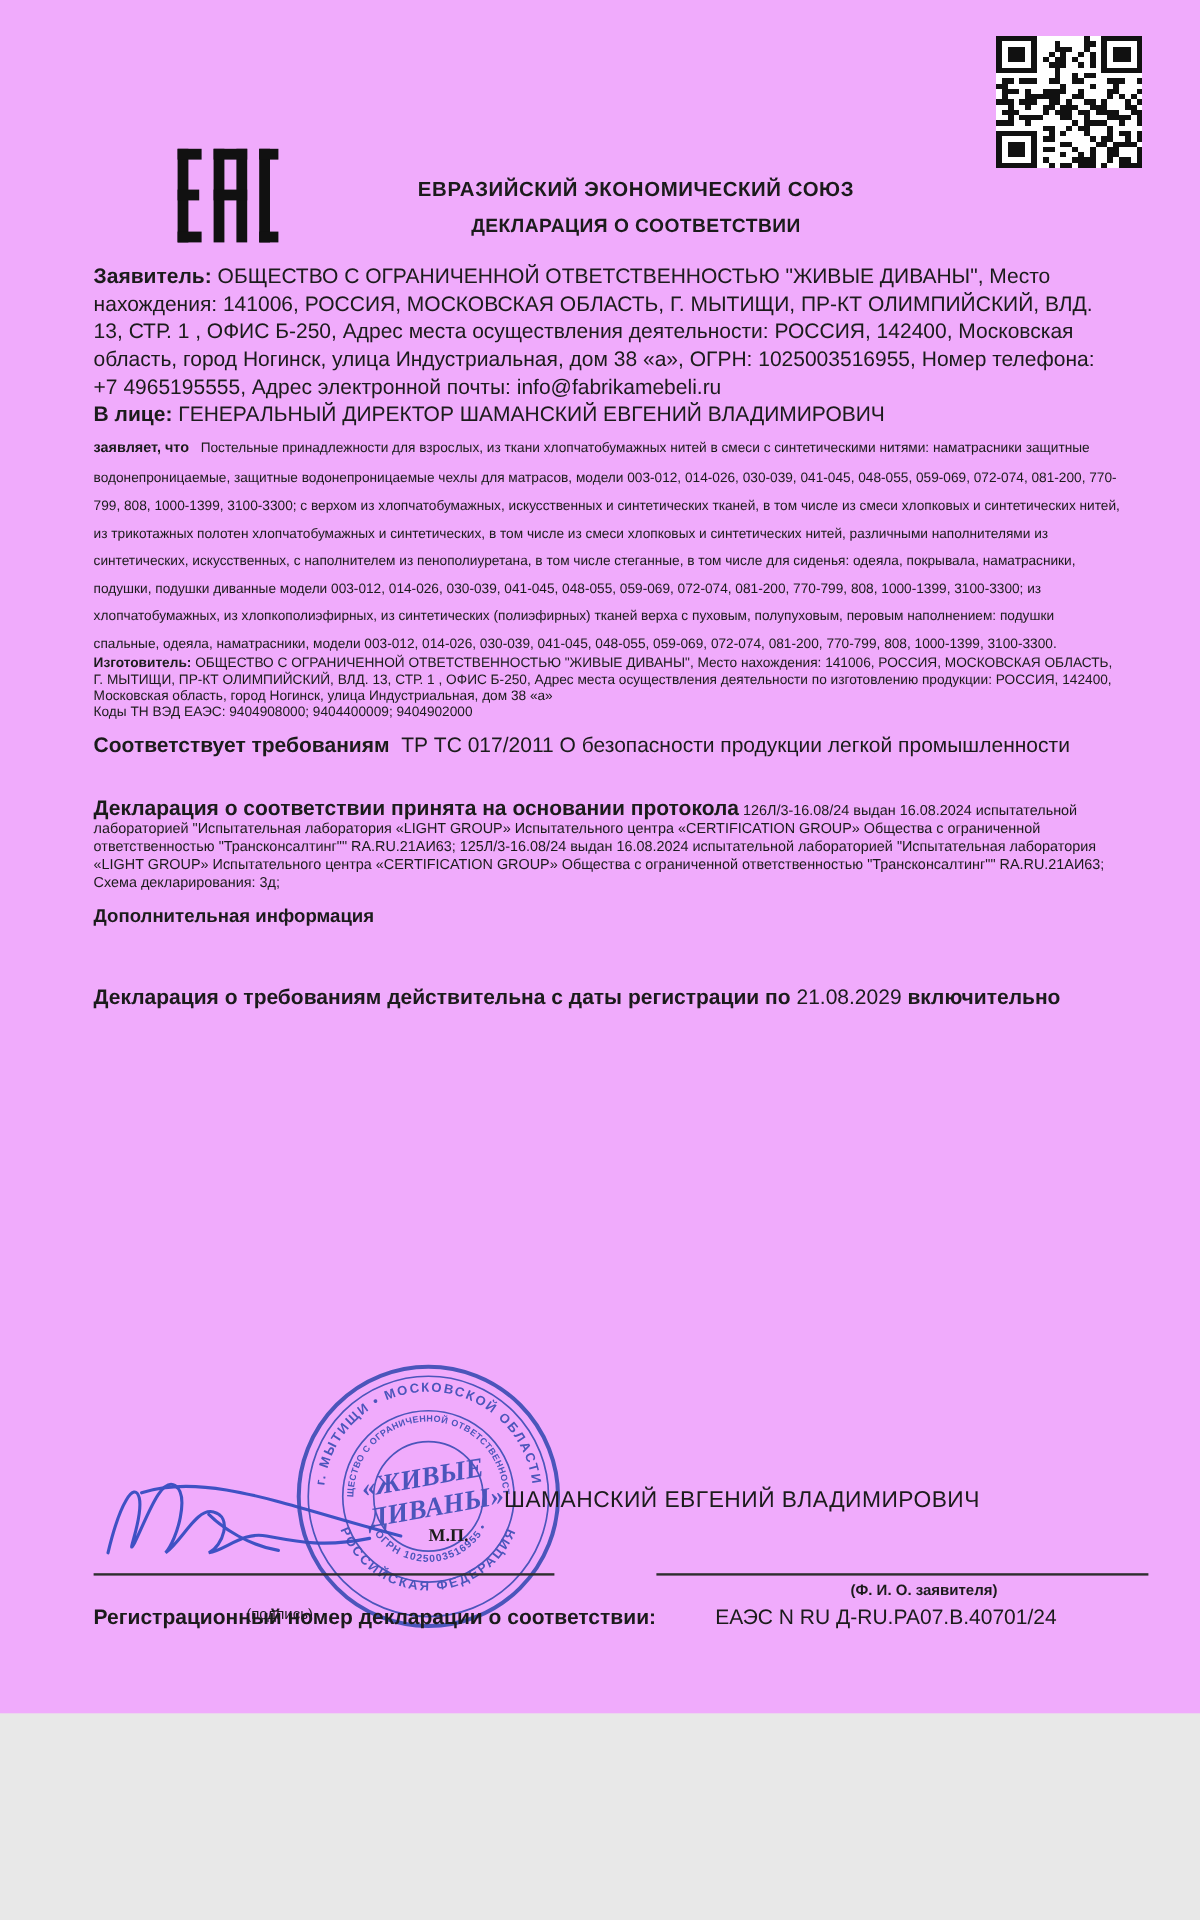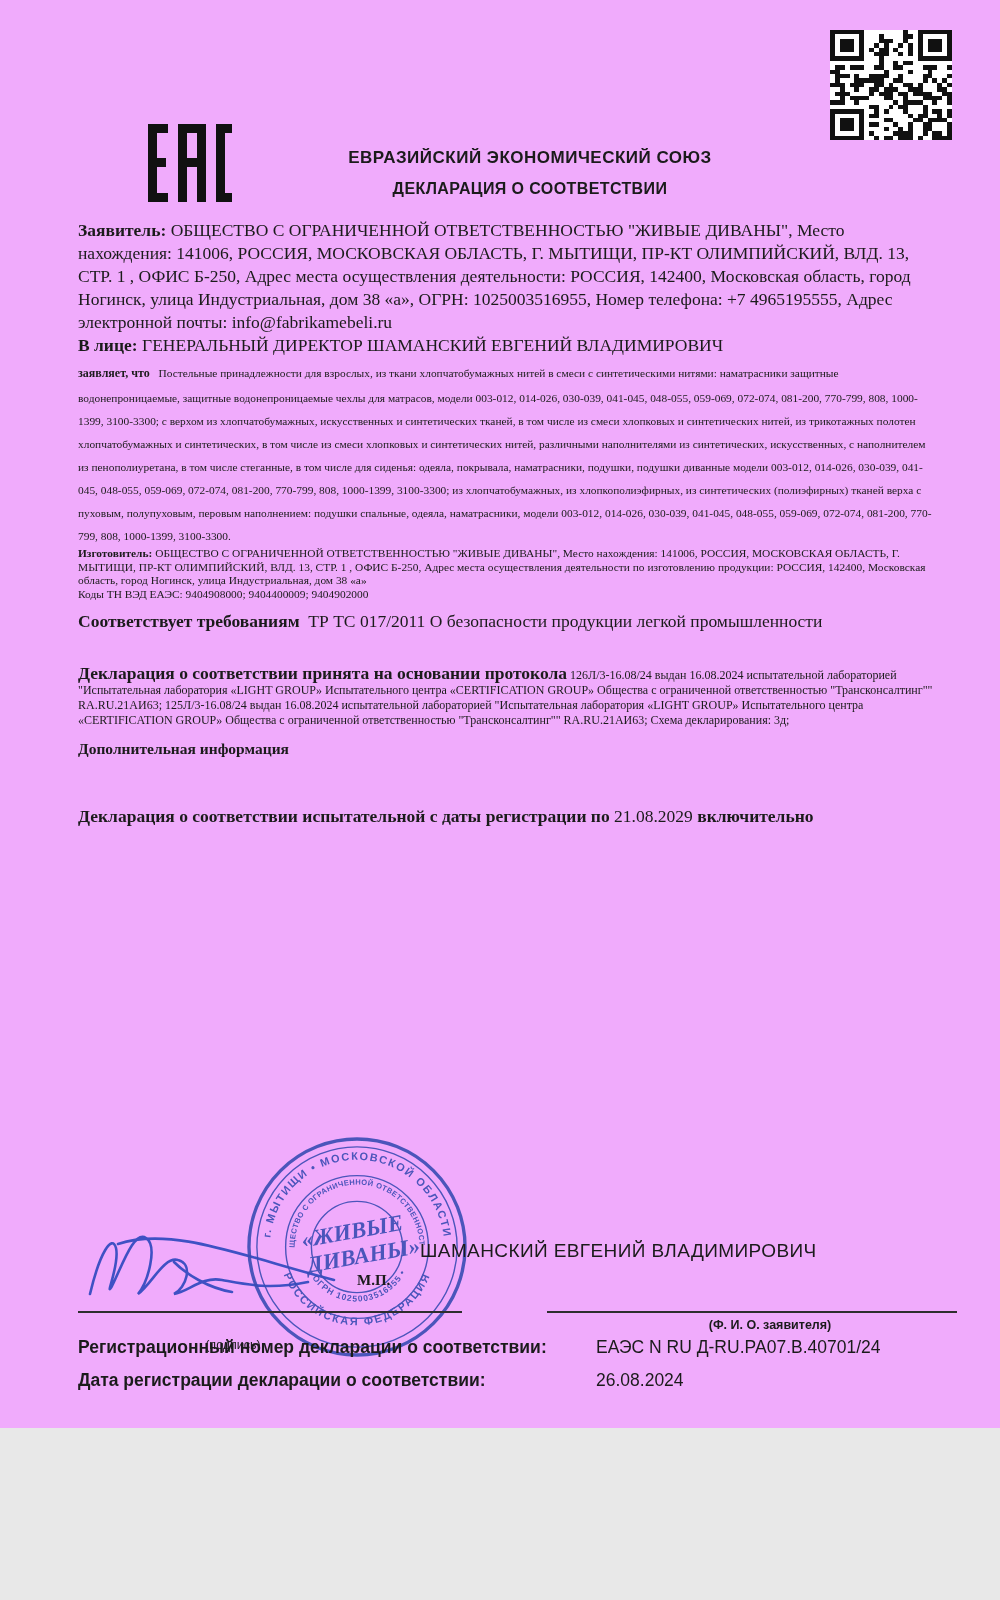--- a/index.html
+++ b/index.html
@@ -10,21 +10,21 @@
   }
   
   .eac-logo{position:absolute;left:146px;top:122px;width:88px;height:82px;}
   .union-title{position:absolute;left:230px;top:148px;width:600px;text-align:center;
     font-size:17px;font-weight:700;letter-spacing:.5px;}
   .doc-title{position:absolute;left:230px;top:180px;width:600px;text-align:center;
     font-size:16px;font-weight:700;letter-spacing:.4px;}
   .qr{position:absolute;left:830px;top:30px;width:122px;height:110px;}
   
   .content{position:absolute;left:78px;top:219px;width:856px;}
-  .content p{margin:0;font-family:Liberation Serif, serif;}
+  .content p{margin:0;}
   .par{font-size:17.5px;line-height:23px;}
   .par b{font-weight:700;}
   .inperson{font-size:17.5px;line-height:23px;}
   .declare{margin-top:3px !important;}
   .declare-label{font-size:12px;font-weight:700;}
   .small{font-size:11.4px;line-height:13.6px;}
   .mfr{margin-top:1px !important;}
   .codes,.serial{font-size:11.4px;line-height:13.6px;}
   .compliance{margin-top:9px !important;}
   .compliance b{font-size:17.5px;}
@@ -291,21 +291,21 @@
 
   <div class="content">
     <p class="par"><b>Заявитель:</b> <span>ОБЩЕСТВО С ОГРАНИЧЕННОЙ ОТВЕТСТВЕННОСТЬЮ "ЖИВЫЕ ДИВАНЫ", Место нахождения: 141006, РОССИЯ,  МОСКОВСКАЯ ОБЛАСТЬ, Г. МЫТИЩИ, ПР-КТ ОЛИМПИЙСКИЙ, ВЛД. 13, СТР. 1 , ОФИС Б-250, Адрес места осуществления деятельности: РОССИЯ, 142400, Московская область, город Ногинск, улица Индустриальная, дом 38 «а», ОГРН: 1025003516955, Номер телефона: +7 4965195555, Адрес электронной почты: info@fabrikamebeli.ru</span></p>
     <p class="inperson"><b>В лице:</b> <span>ГЕНЕРАЛЬНЫЙ ДИРЕКТОР ШАМАНСКИЙ ЕВГЕНИЙ ВЛАДИМИРОВИЧ</span></p>
     <p class="par declare"><span class="declare-label">заявляет, что</span>&nbsp;&nbsp;<span class="small">Постельные принадлежности для взрослых, из ткани хлопчатобумажных нитей в смеси с синтетическими нитями: наматрасники защитные водонепроницаемые, защитные водонепроницаемые чехлы для матрасов, модели 003-012, 014-026, 030-039, 041-045, 048-055, 059-069, 072-074, 081-200, 770-799, 808, 1000-1399, 3100-3300; с верхом из хлопчатобумажных, искусственных и синтетических тканей, в том числе из смеси хлопковых и синтетических нитей, из трикотажных полотен хлопчатобумажных и синтетических, в том числе из смеси хлопковых и синтетических нитей, различными наполнителями из синтетических, искусственных, с наполнителем из пенополиуретана, в том числе стеганные, в том числе для сиденья: одеяла, покрывала, наматрасники, подушки, подушки диванные модели 003-012, 014-026, 030-039, 041-045, 048-055, 059-069, 072-074, 081-200, 770-799, 808, 1000-1399, 3100-3300; из хлопчатобумажных, из хлопкополиэфирных, из синтетических (полиэфирных) тканей верха с пуховым, полупуховым, перовым наполнением: подушки спальные, одеяла, наматрасники, модели 003-012, 014-026, 030-039, 041-045, 048-055, 059-069, 072-074, 081-200, 770-799, 808, 1000-1399, 3100-3300.</span></p>
     <p class="small mfr"><b>Изготовитель:</b> <span>ОБЩЕСТВО С ОГРАНИЧЕННОЙ ОТВЕТСТВЕННОСТЬЮ "ЖИВЫЕ ДИВАНЫ", Место нахождения: 141006, РОССИЯ,  МОСКОВСКАЯ ОБЛАСТЬ, Г. МЫТИЩИ, ПР-КТ ОЛИМПИЙСКИЙ, ВЛД. 13, СТР. 1 , ОФИС Б-250, Адрес места осуществления деятельности по изготовлению продукции: РОССИЯ, 142400, Московская область, город Ногинск, улица Индустриальная, дом 38 «а»</span></p>
     <p class="codes">Коды ТН ВЭД ЕАЭС: 9404908000; 9404400009; 9404902000</p>
     <p class="par compliance"><b>Соответствует требованиям</b>&nbsp;&nbsp;<span>ТР ТС 017/2011 О безопасности продукции легкой промышленности</span></p>
     <p class="protocol"><b>Декларация о соответствии принята на основании протокола</b> <span>126Л/3-16.08/24 выдан 16.08.2024 испытательной лабораторией "Испытательная лаборатория «LIGHT GROUP» Испытательного центра «CERTIFICATION GROUP» Общества с ограниченной ответственностью "Трансконсалтинг"" RA.RU.21АИ63; 125Л/3-16.08/24 выдан 16.08.2024  испытательной лабораторией "Испытательная лаборатория «LIGHT GROUP» Испытательного центра «CERTIFICATION GROUP» Общества с ограниченной ответственностью "Трансконсалтинг"" RA.RU.21АИ63; Схема декларирования: 3д;</span></p>
     <p class="add-info">Дополнительная информация</p>
-    <p class="validity"><span>Декларация о соответствии испытательной с даты регистрации по</span> <span class="reg-val-inline">21.08.2029</span> <span>включительно</span></p>
+    <p class="validity"><span>Декларация о требованиям действительна с даты регистрации по</span> <span class="reg-val-inline">21.08.2029</span> <span>включительно</span></p>
   </div>
 
   <svg class="signature-svg" viewBox="0 0 300 95">
     <g fill="none" stroke="#3f51c4" stroke-width="2.6" stroke-linecap="round">
       <path d="M8 72 C 18 30, 30 12, 34 26 C 38 42, 22 78, 30 64 C 40 44, 52 8, 64 16 C 76 24, 66 60, 56 72 C 70 62, 82 34, 96 38 C 112 42, 104 66, 92 72 C 106 70, 120 54, 140 58 C 162 62, 186 68, 226 60"></path>
       <path d="M36 22 C 90 4, 160 34, 252 58"></path>
       <path d="M92 40 C 104 52, 126 66, 150 70"></path>
     </g>
   </svg>
 
@@ -347,20 +347,16 @@
 
   <div class="rule rule-sign"></div>
   <div class="rule rule-name"></div>
   <div class="cap-sign">(подпись)</div>
   <div class="cap-name">(Ф. И. О. заявителя)</div>
 
   <div class="reg-row reg-number">
     <span class="lbl">Регистрационный номер декларации о соответствии:</span>
     <span class="val">ЕАЭС N RU Д-RU.РА07.В.40701/24</span>
   </div>
-  <div class="reg-row reg-date">
-    <span class="lbl">Дата регистрации декларации о соответствии:</span>
-    <span class="val">26.08.2024</span>
-  </div>
 
   <div class="footer-line footer-1">Декларация о соответствии</div>
 
 </div>
 
 </body></html>

